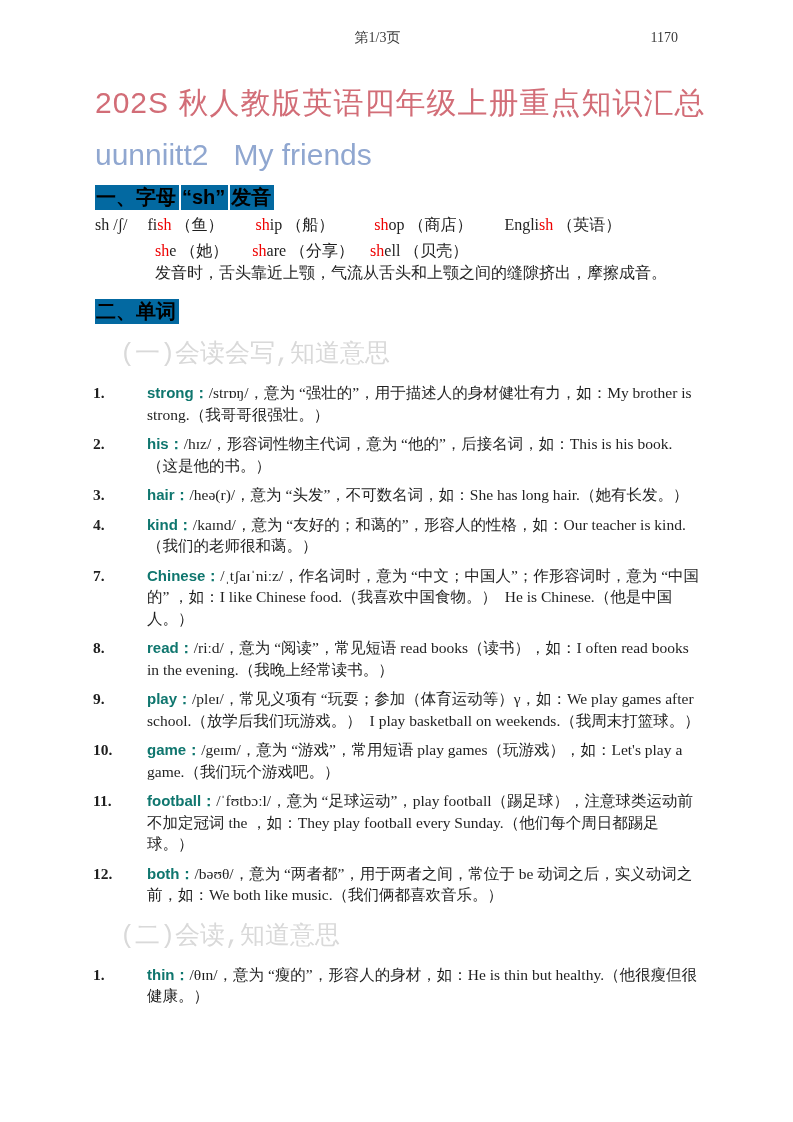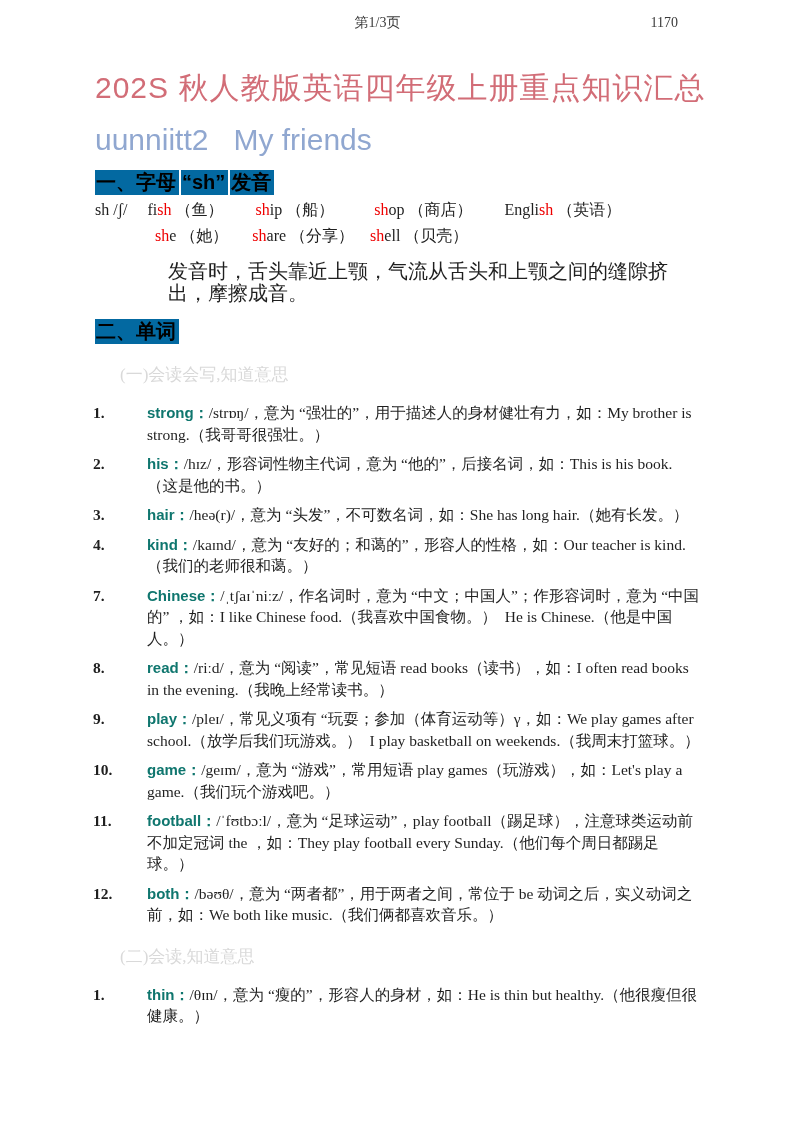--- a/index.html
+++ b/index.html
@@ -5,21 +5,21 @@
   html,body { margin:0; padding:0; background:#ffffff; }
   .page {
     position:relative;
     width:793px; height:1122px;
     margin:0 auto;
     background:#ffffff;
     overflow:hidden;
     font-family:"Liberation Serif","DejaVu Serif",serif;
     color:#1f1f1f;
   }
-  .inner { padding:15px 93px 0 95px; }
+  .inner { padding:30px 93px 0 95px; }
 
   .page-header {
     position:relative;
     height:16px;
     font-size:14px; color:#3a3a3a;
     line-height:16px;
   }
   .page-header .center { position:absolute; left:0; right:40px; text-align:center; }
   .page-header .right  { position:absolute; right:22px; }
 
@@ -53,26 +53,26 @@
   .sec-heading .hl { background:#0369a1; padding:1px 3px 2px 1px; margin-right:2px; }
   .sec-heading.second { margin-top:14px; }
 
   .shline {
     margin:4px 0 0 0;
     font-size:16px; line-height:22px;
     white-space:pre-wrap;
   }
   .shline .red { color:#ee0000; }
   .indent { padding-left:60px; }
-  .note { margin:13px; font-size:20px; line-height:22px; }
+  .note { margin:0; font-size:16px; line-height:22px; }
 
   .sub-heading {
     margin:18px 0 14px 25px;
-    font-family:Liberation Serif, serif;
-    font-size:17px; line-height:26px;
+    font-family:Liberation Mono, monospace;
+    font-size:25px; line-height:26px;
     color:#d9d9d9;
   }
 
   .word-list { margin:0; padding:0; }
   .item {
     margin:0 0 8px 25px;
     padding-left:27px;
     text-indent:-27px;
     font-size:15.5px; line-height:21.5px;
   }

